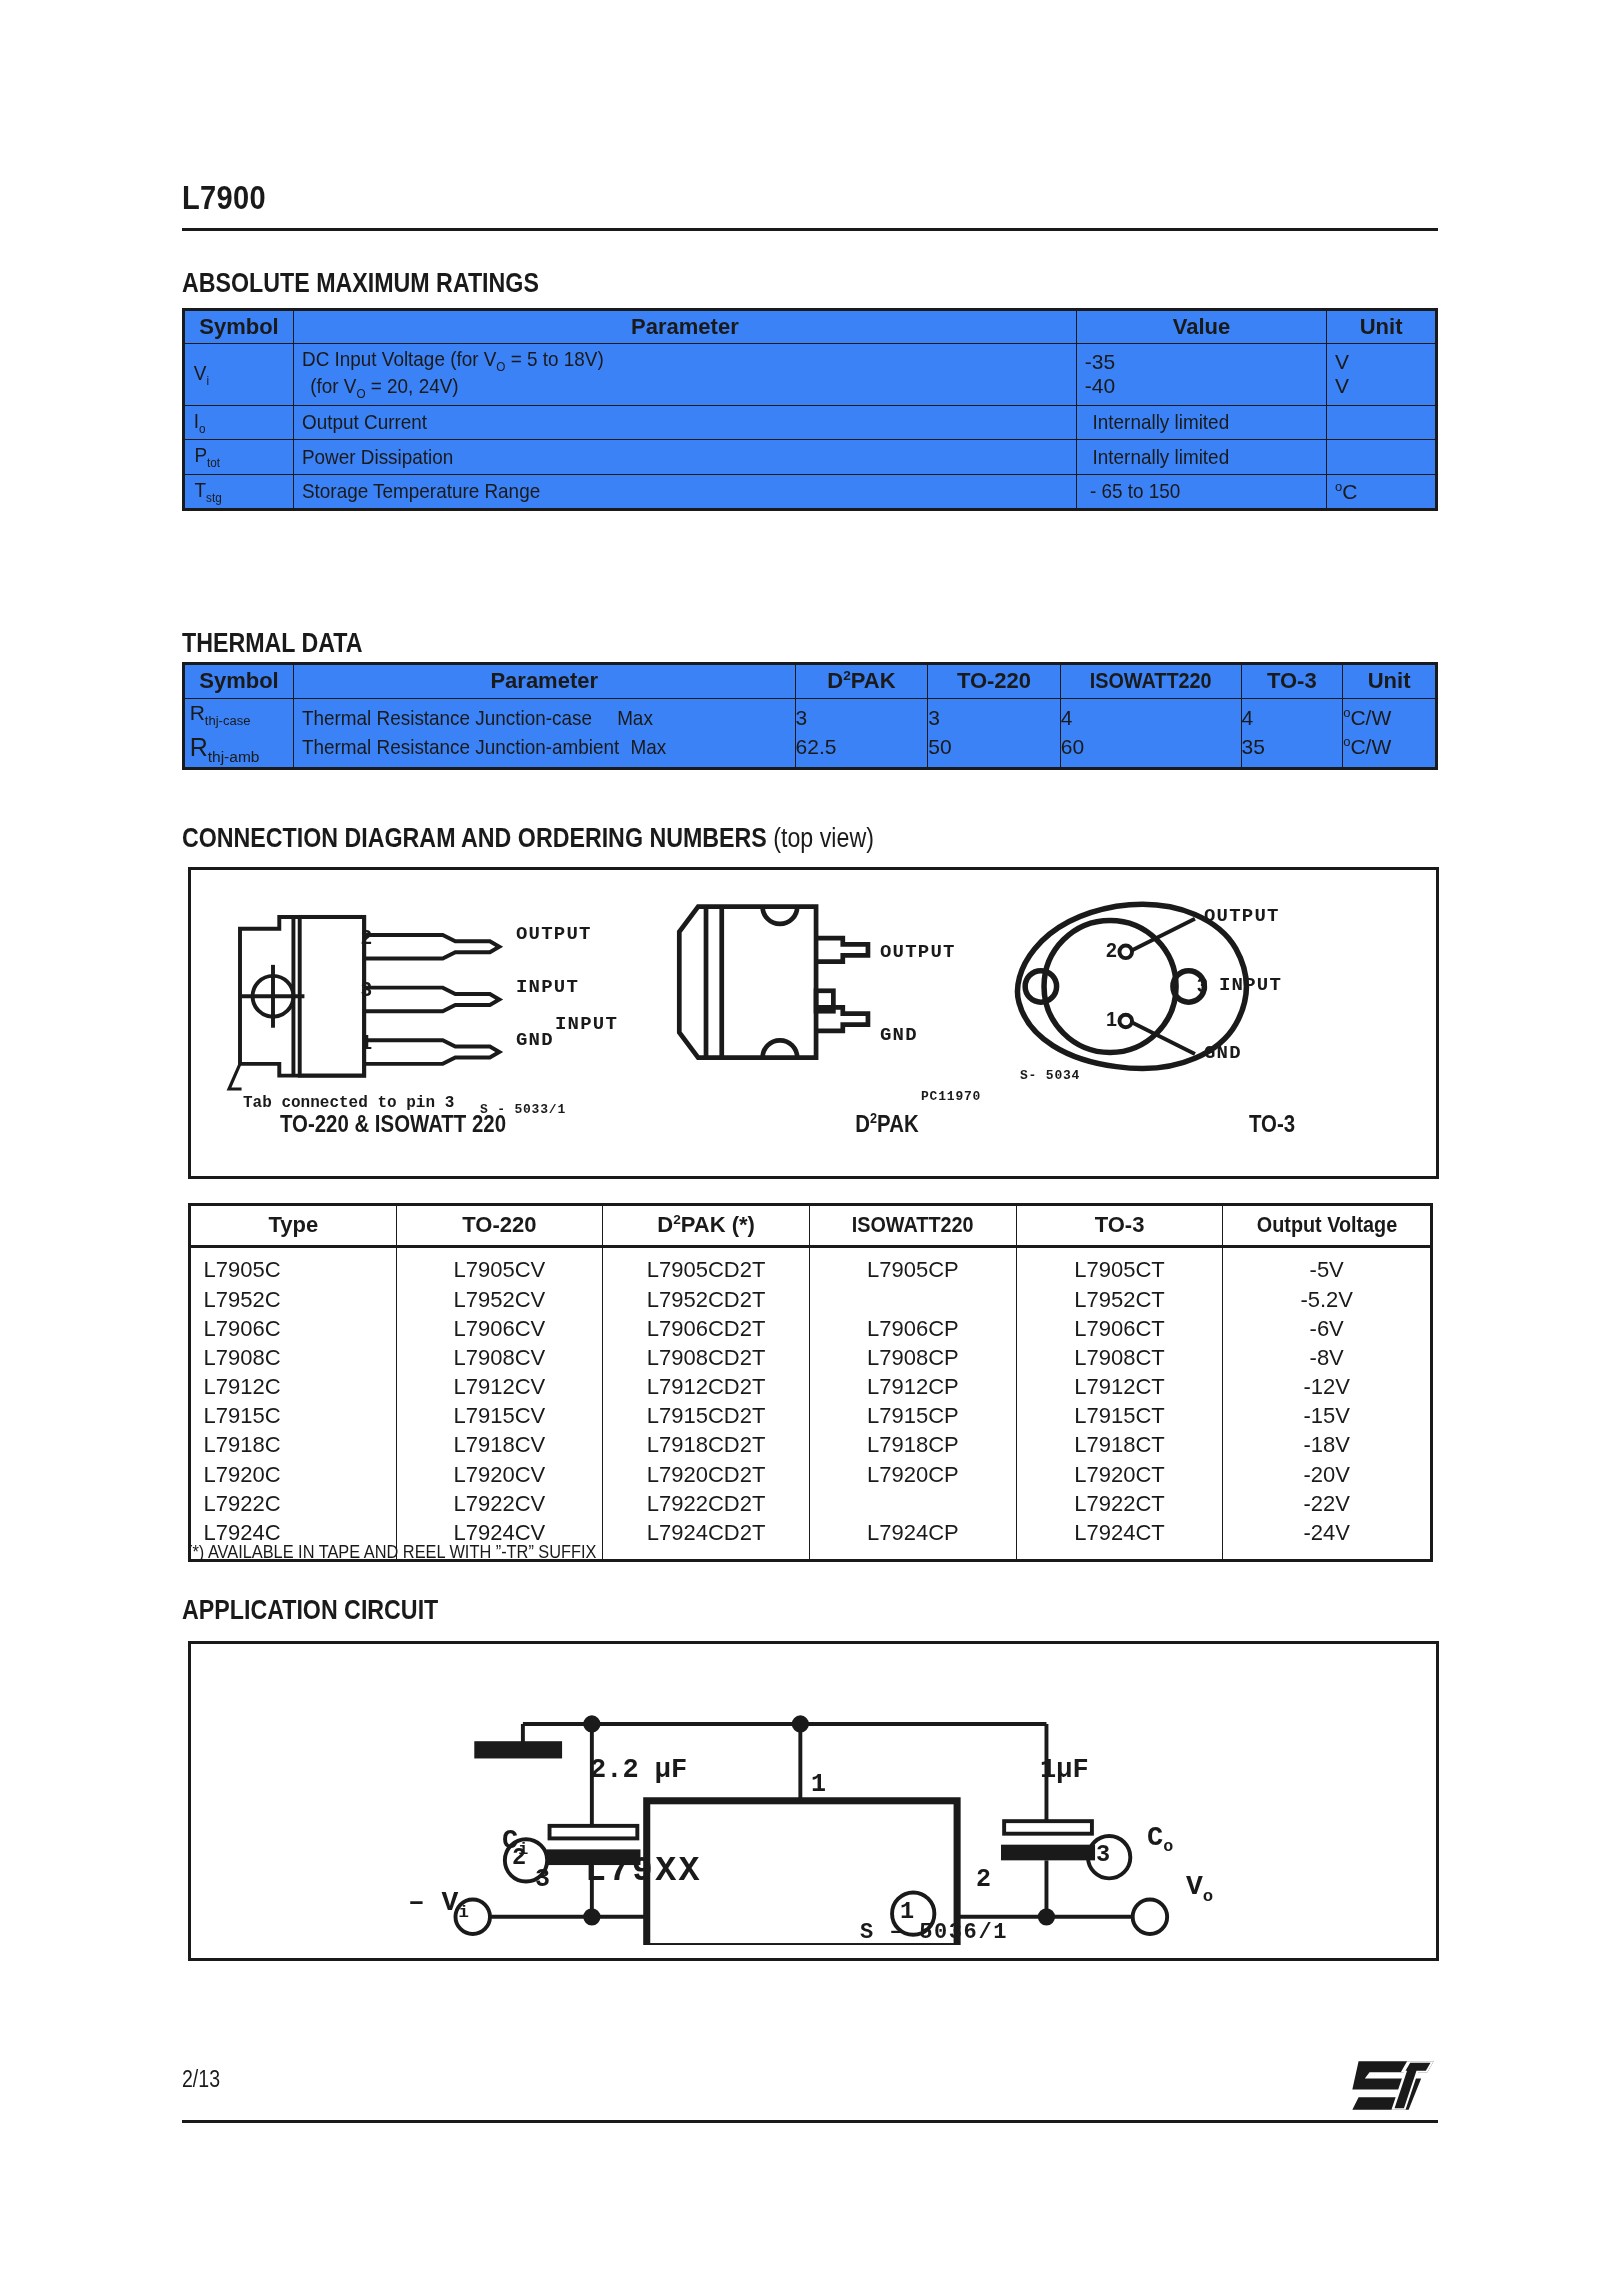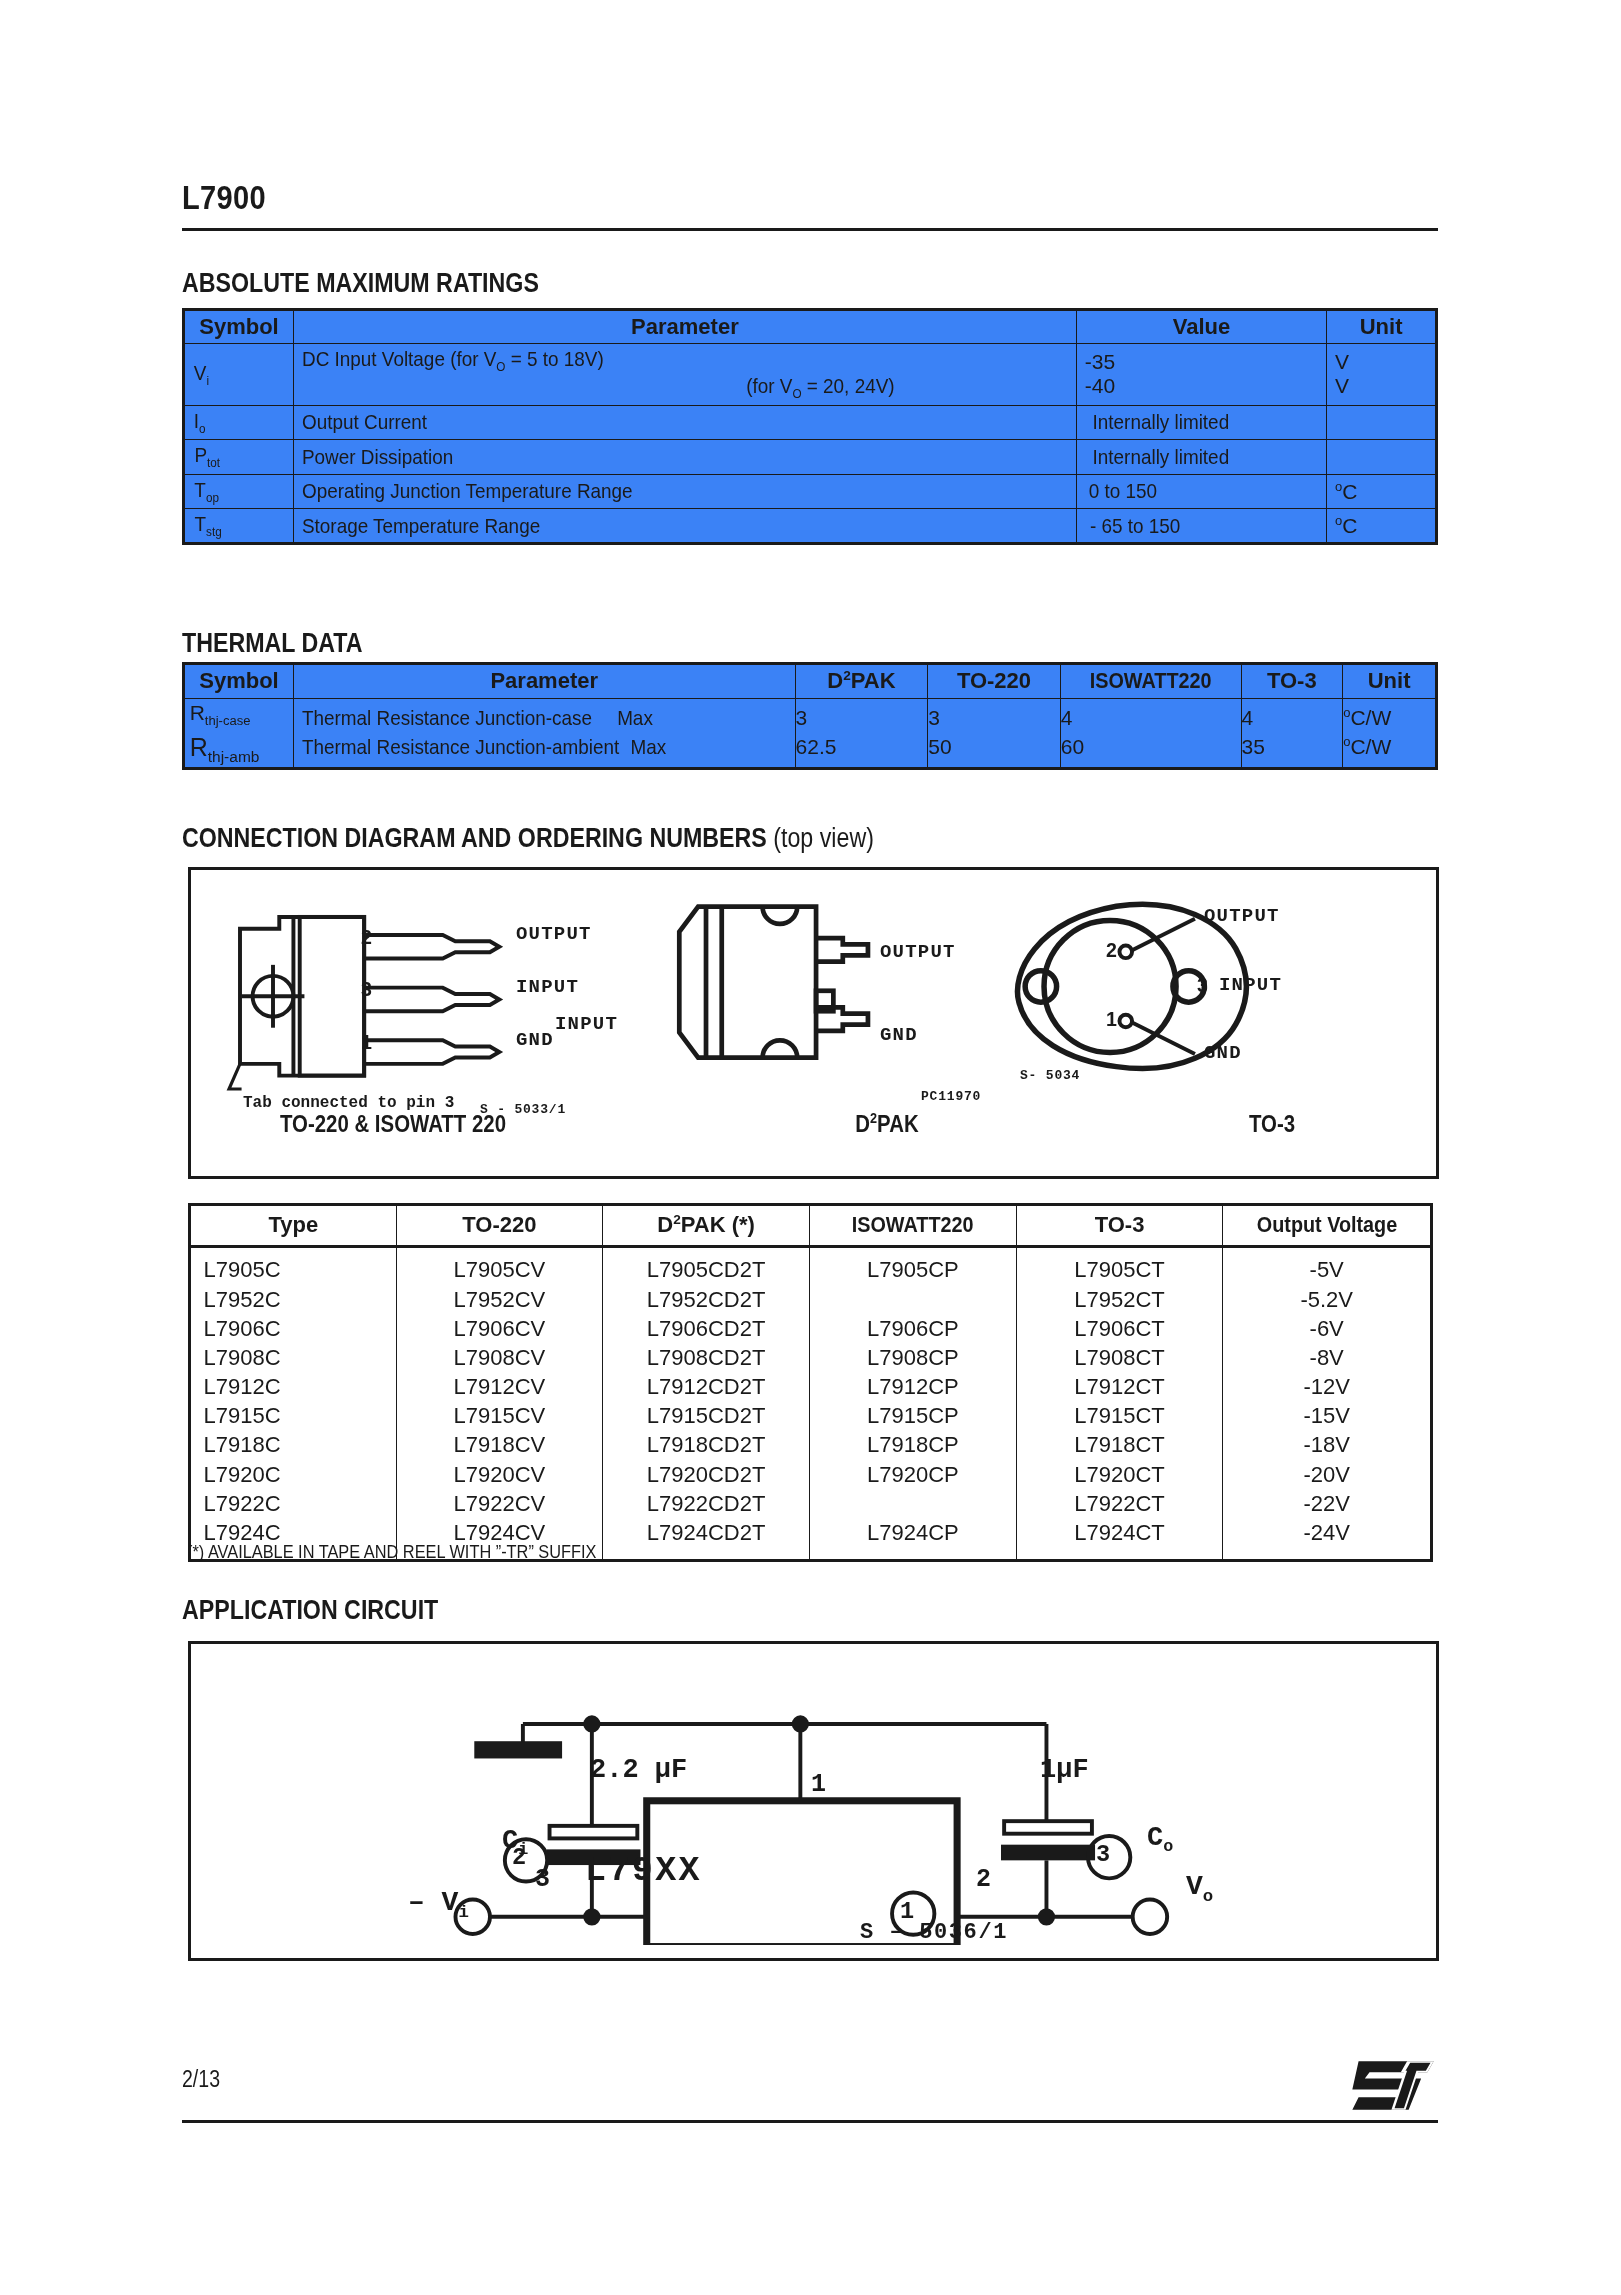--- a/index.html
+++ b/index.html
@@ -123,21 +123,21 @@
       <th class="c">Value</th>
       <th class="c">Unit</th>
     </tr>
 
     <tr>
       <td class="c">
         <span class="sq"><span>V</span><sub>i</sub></span>
       </td>
       <td class="l">
         <div class="sql nw">DC Input Voltage (for V<sub>O</sub> = 5 to 18V)</div>
-        <div class="nw" style="text-align:right;padding-right:165px;"><span class="sq">(for V<sub>O</sub> = 20, 24V)</span></div>
+        <div class="nw" style="text-align:left;padding-right:165px;"><span class="sq">(for V<sub>O</sub> = 20, 24V)</span></div>
       </td>
       <td class="c">
         <div>-35</div>
         <div>-40</div>
       </td>
       <td class="c">
         <div>V</div>
         <div>V</div>
       </td>
     </tr>
@@ -153,28 +153,20 @@
 
     <tr class="thick-bot">
       <td class="c">
         <span class="sq"><span>P</span><sub>tot</sub></span>
       </td>
       <td class="l"><span class="sql">Power Dissipation</span></td>
       <td class="c"><span class="sq">Internally  limited</span></td>
       <td class="c"></td>
     </tr>
 
-    <tr class="thick-bot">
-      <td class="c">
-        <span class="sq"><span>T</span><sub>op</sub></span>
-      </td>
-      <td class="l"><span class="sql">Operating Junction Temperature Range</span></td>
-      <td class="c"><span class="sq">0 to 150</span></td>
-      <td class="c"><sup>o</sup>C</td>
-    </tr>
 
     <tr>
       <td class="c">
         <span class="sq"><span>T</span><sub>stg</sub></span>
       </td>
       <td class="l"><span class="sql">Storage Temperature Range</span></td>
       <td class="c"><span class="sq">- 65 to 150</span></td>
       <td class="c"><sup>o</sup>C</td>
     </tr>
   </tbody>

